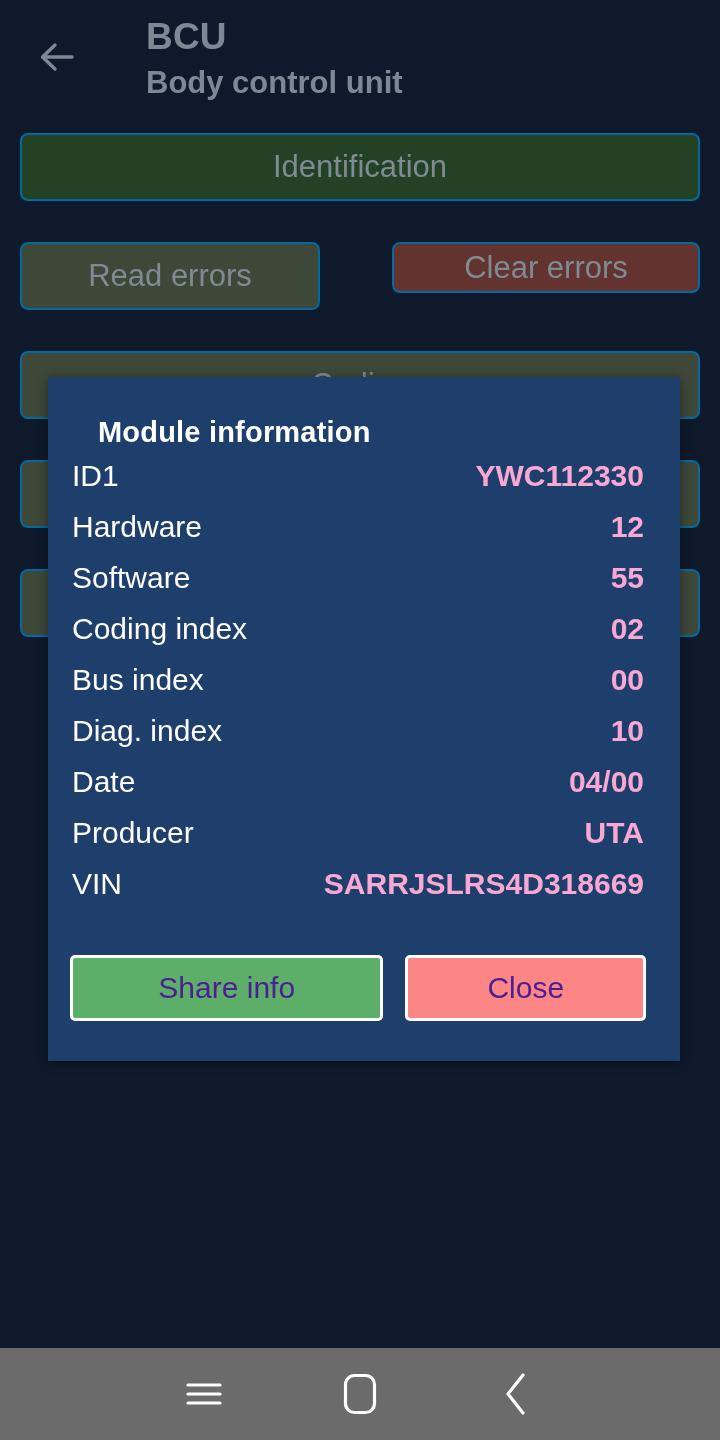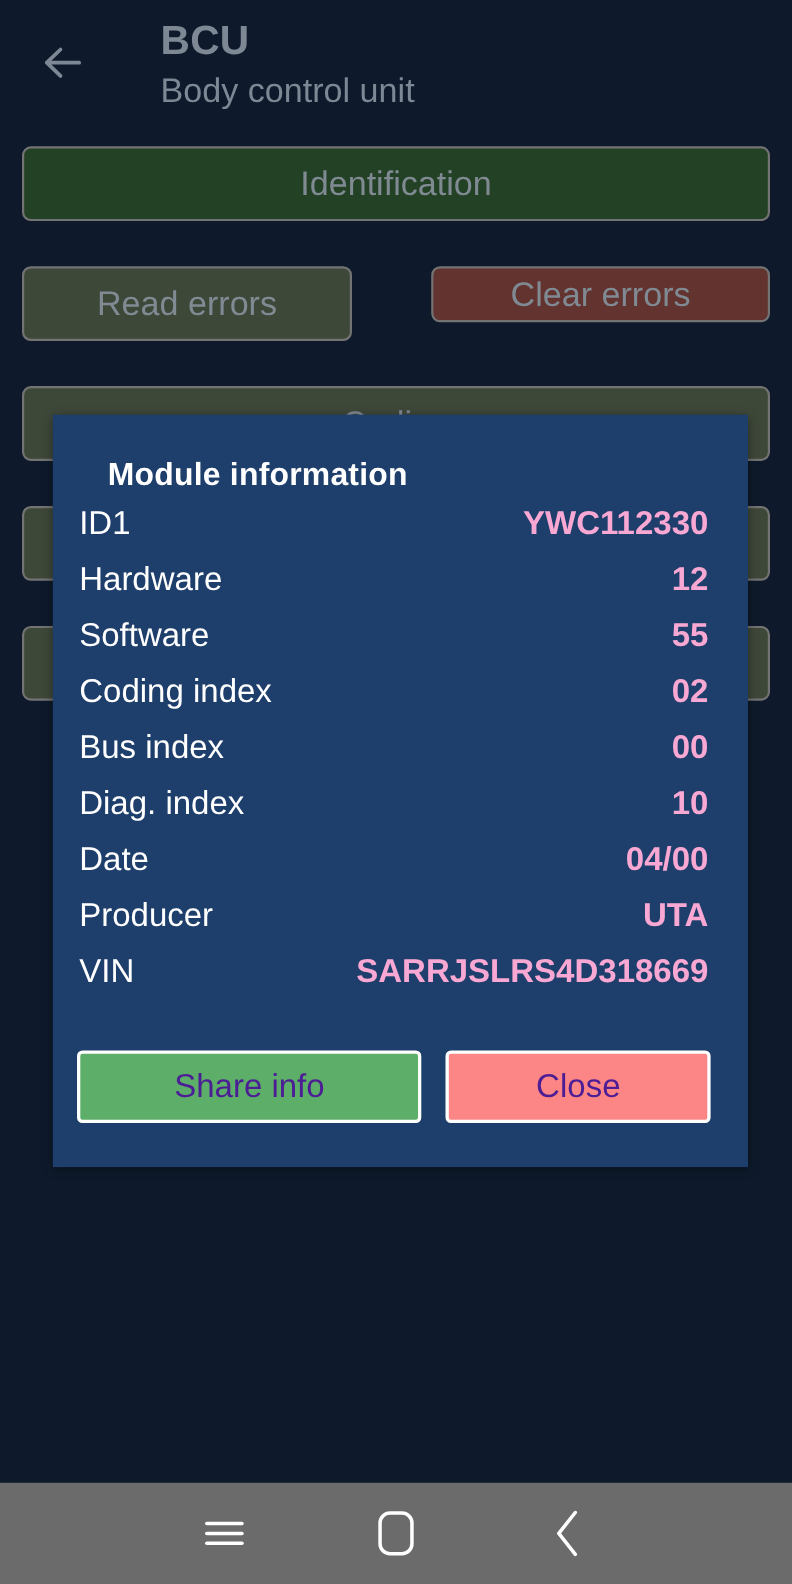--- a/index.html
+++ b/index.html
@@ -49,31 +49,31 @@
   }
   #page-title {
     font-size: 37px;
     font-weight: bold;
     color: #7d8894;
     line-height: 46px;
     letter-spacing: 0.2px;
   }
   #page-subtitle {
     font-size: 31px;
-    font-weight: normal;
+    font-weight: bold;
     color: #7d8894;
     line-height: 42px;
     margin-top: 2px;
   }
 
   
   .act-btn {
     position: absolute;
     box-sizing: border-box;
-    border: 2px solid #737373;
+    border: 2px solid #0369a1;
     border-radius: 8px;
     display: flex;
     align-items: center;
     justify-content: center;
     font-size: 31px;
     color: #808a93;
     cursor: pointer;
     user-select: none;
     overflow: hidden;
   }

